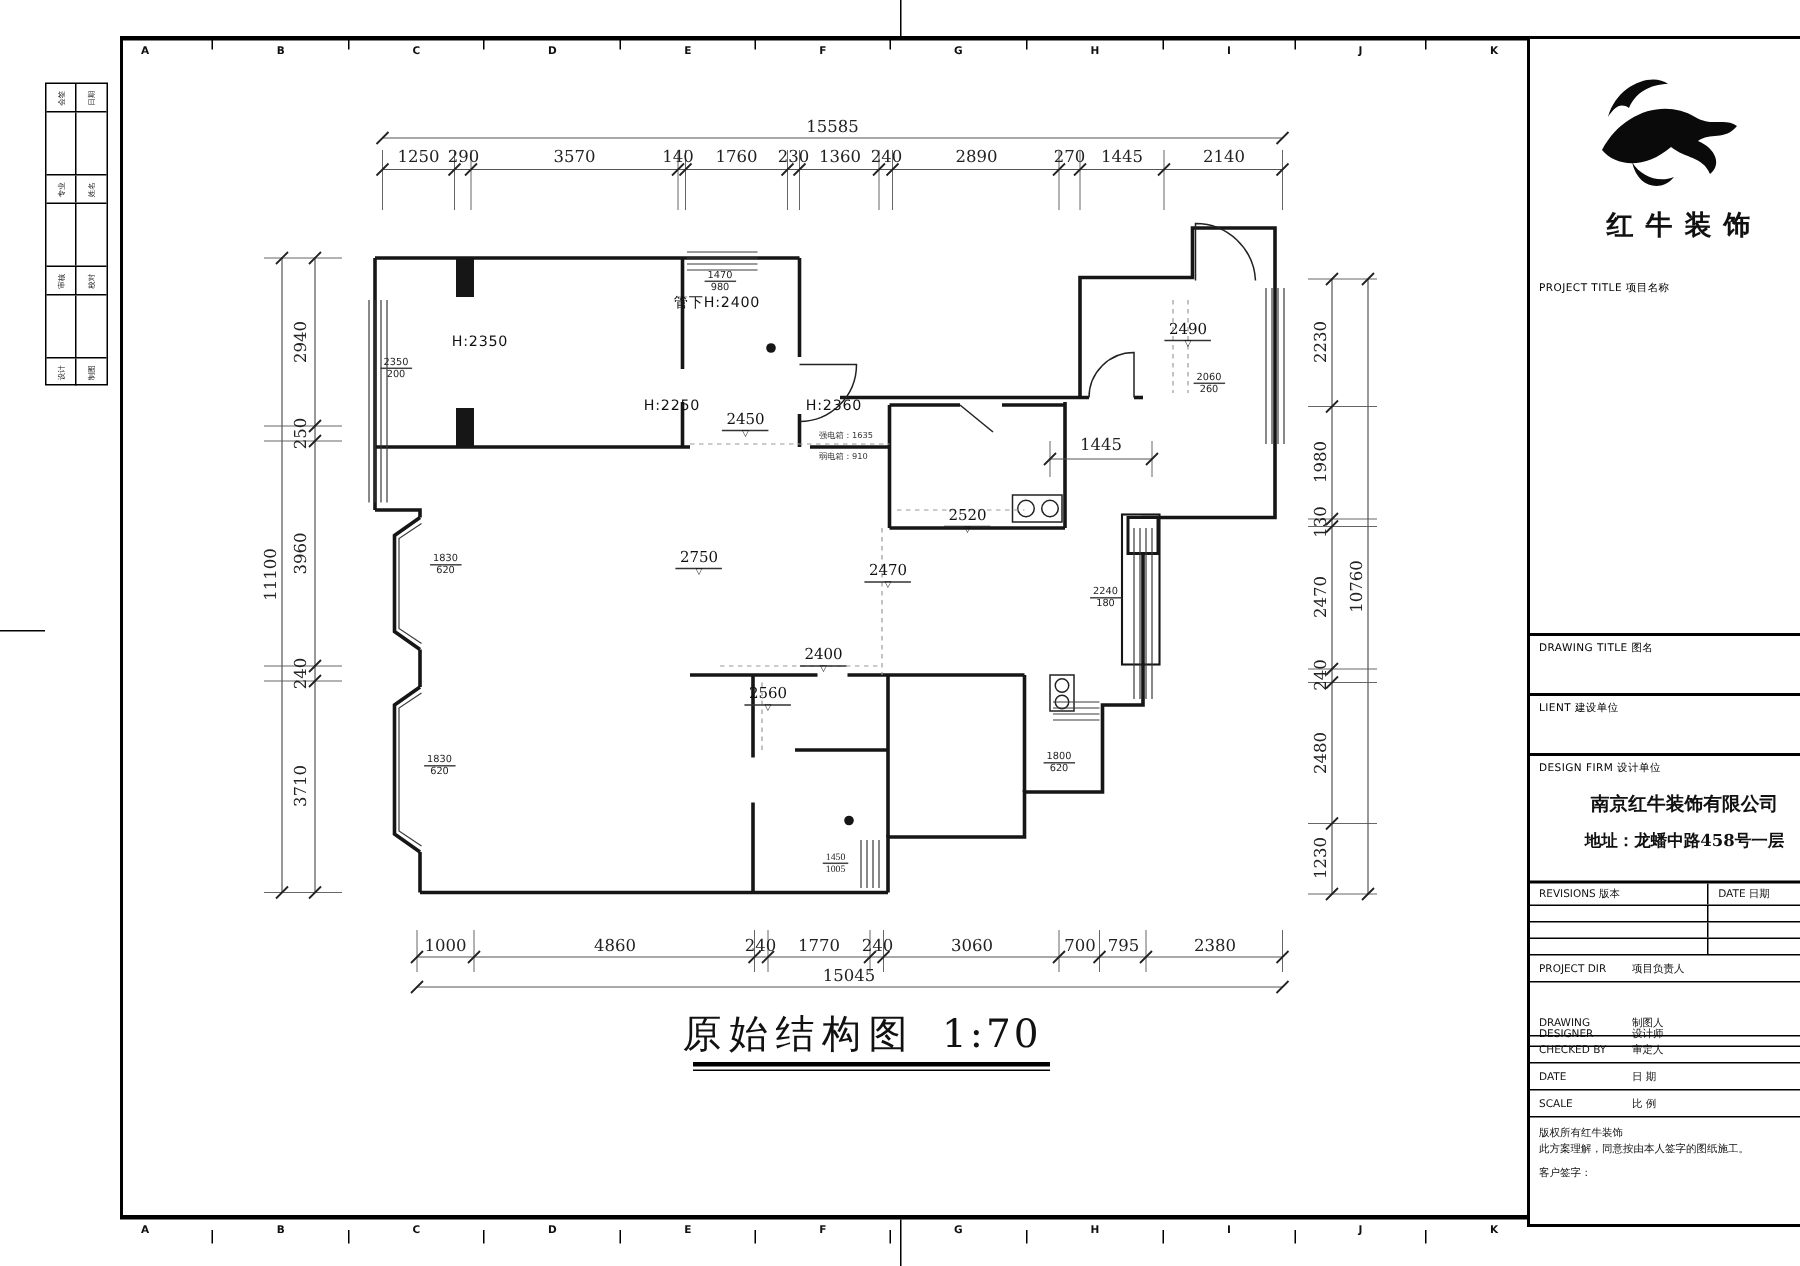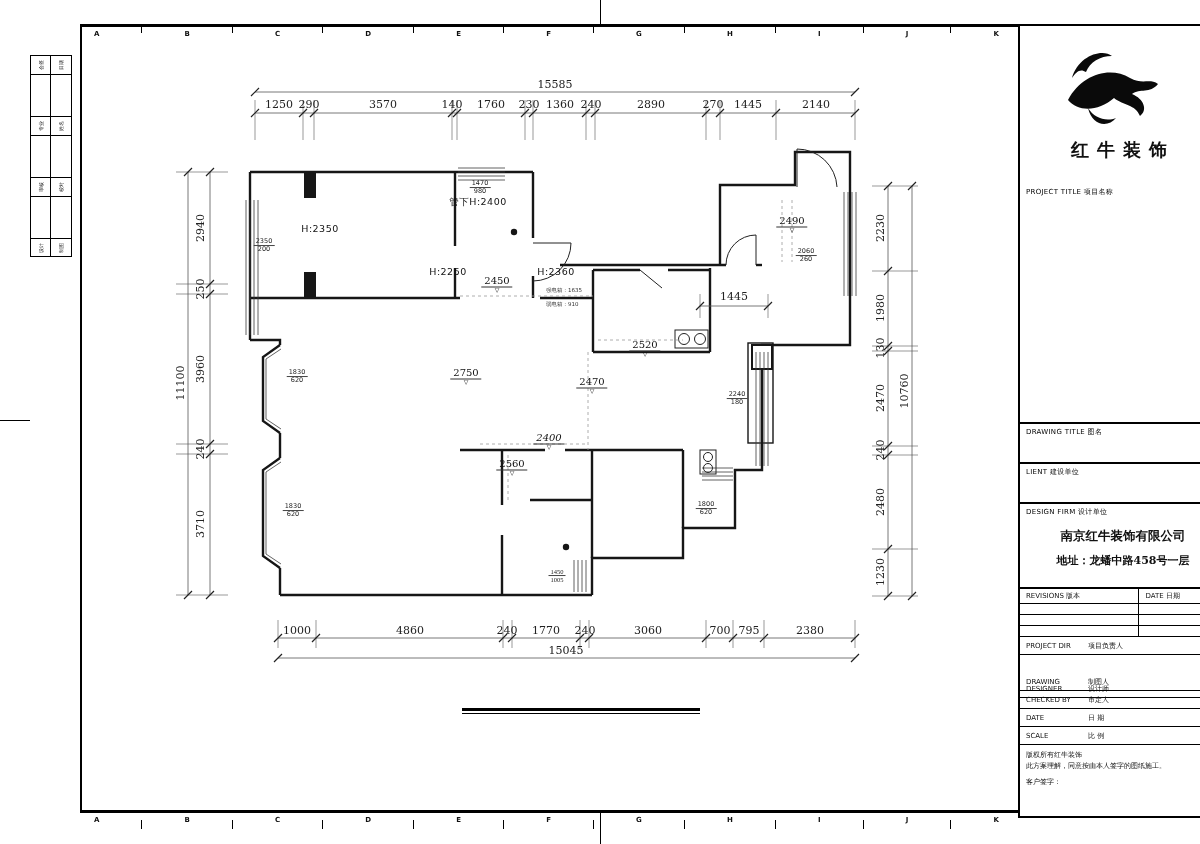--- a/index.html
+++ b/index.html
@@ -321,21 +321,21 @@
       <span class="tri">▽</span>
     </div>
   <div class="lvl" style="left:466px;top:376px;">
       <span class="num">2750</span>
       <span class="tri">▽</span>
     </div>
   <div class="lvl" style="left:592px;top:385px;">
       <span class="num">2470</span>
       <span class="tri">▽</span>
     </div>
-  <div class="lvl" style="left:549px;top:441px;font-style:italic;">
+  <div class="lvl" style="left:549px;top:441px;">
       <span class="num">2400</span>
       <span class="tri">▽</span>
     </div>
   <div class="lvl" style="left:512px;top:467px;">
       <span class="num">2560</span>
       <span class="tri">▽</span>
     </div>
 
   <div class="frac" style="left:480px;top:188px;">
       <span class="n">1470</span>
@@ -366,20 +366,23 @@
       <span>620</span>
     </div>
   <div class="frac" style="left:557px;top:576px;font-family:Liberation Serif, serif;">
       <span class="n">1450</span>
       <span>1005</span>
     </div>
 
   <div class="elab" style="left:546px;top:287px;">强电箱：1635</div>
   <div class="elab" style="left:546px;top:301px;">弱电箱：910</div>
 
+  <div class="dwgtitle">
+    <span>原始结构图</span><span class="sc">1:70</span>
+  </div>
   <div class="frameline" style="left:462px;top:708px;width:238px;height:2.5px;"></div>
   <div class="frameline" style="left:462px;top:713px;width:238px;height:1px;"></div>
 
   <div id="tb">
 
     <svg class="abs" style="left:38px;top:18px;" width="100" height="92" viewBox="0 0 100 92">
       <g fill="#0a0a0a">
         <path d="M14,34 C20,12 44,4 54,12 C42,12 32,18 28,28 C22,24 18,28 14,34 Z"></path>
         <path d="M10,56 C24,30 52,22 72,34 C84,41 92,34 100,40 C92,50 82,44 74,50 C86,55 90,66 82,72 C77,60 66,62 56,54 C40,68 20,68 10,56 Z"></path>
         <path d="M30,64 C36,74 48,78 58,74 C50,84 34,82 30,64 Z"></path>

